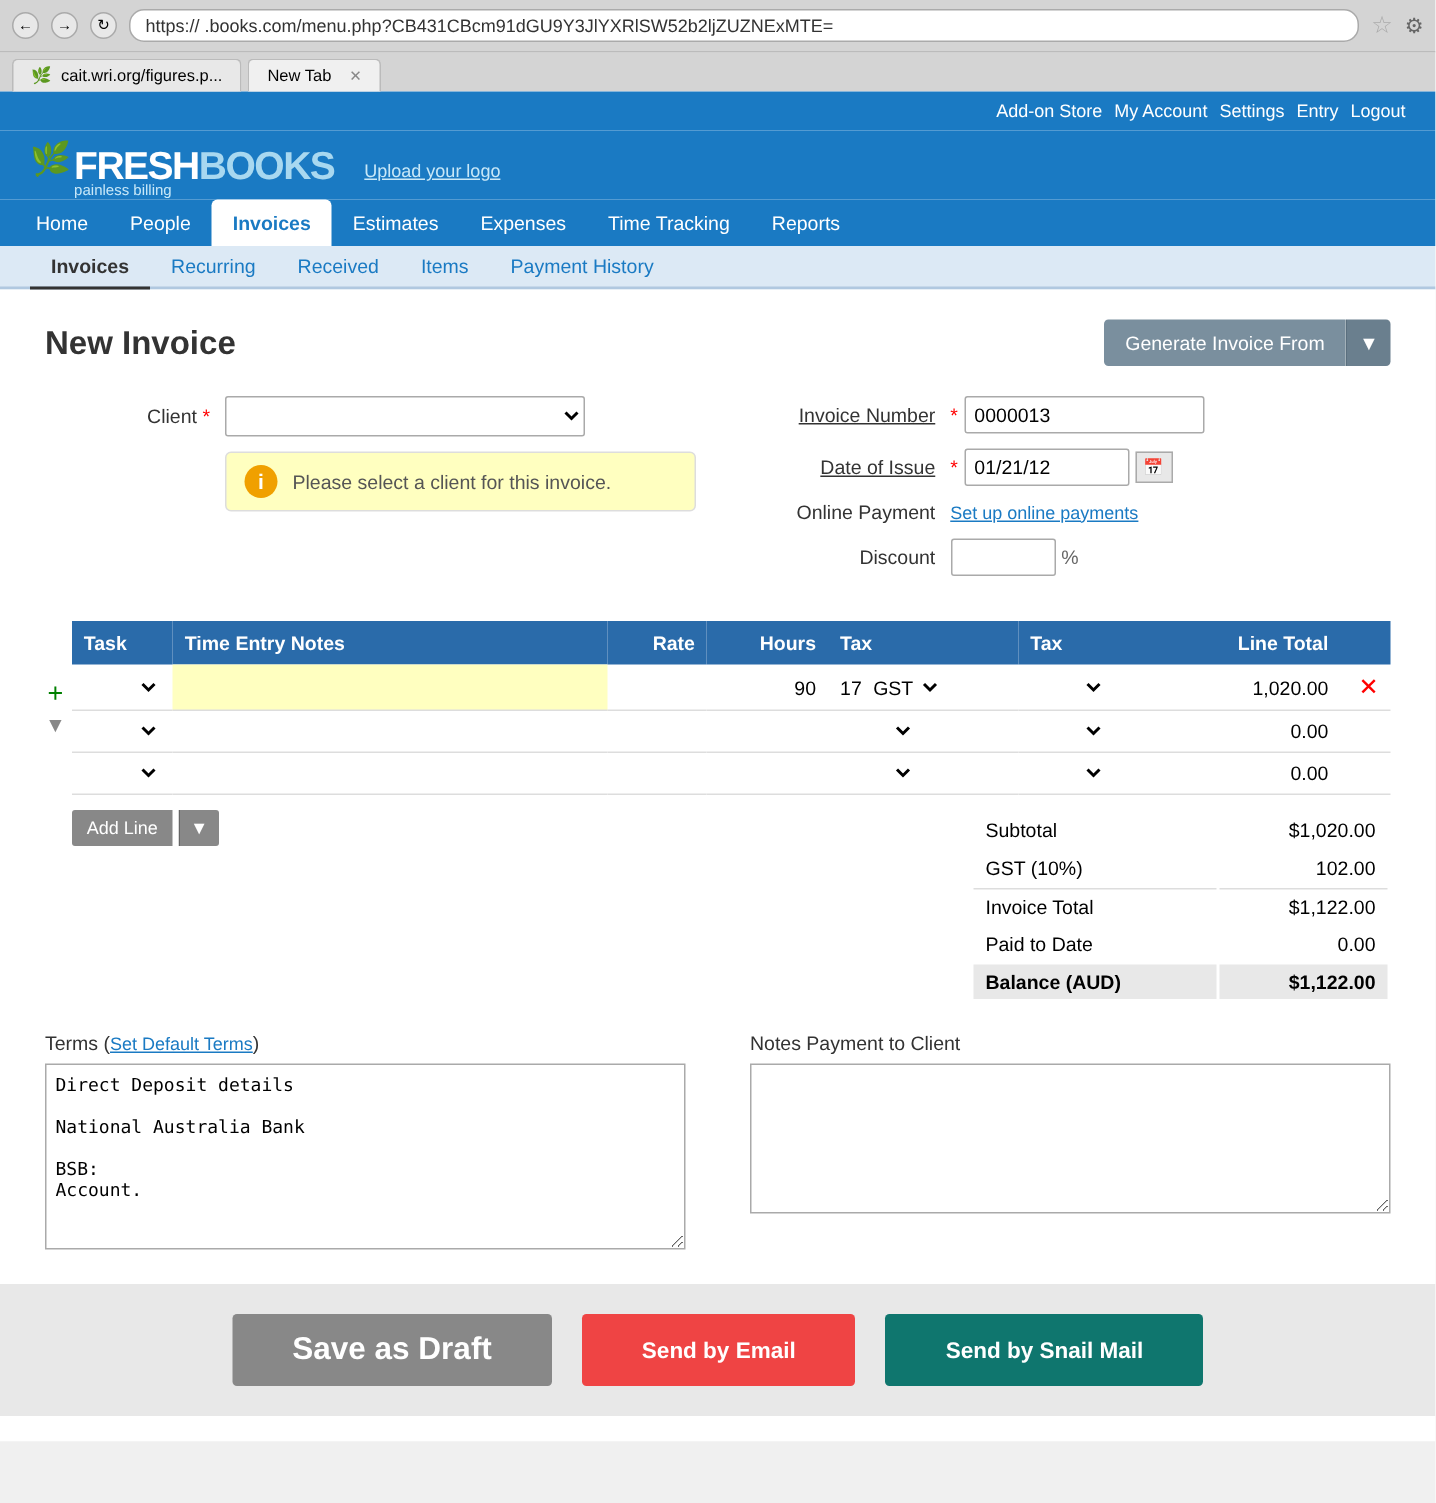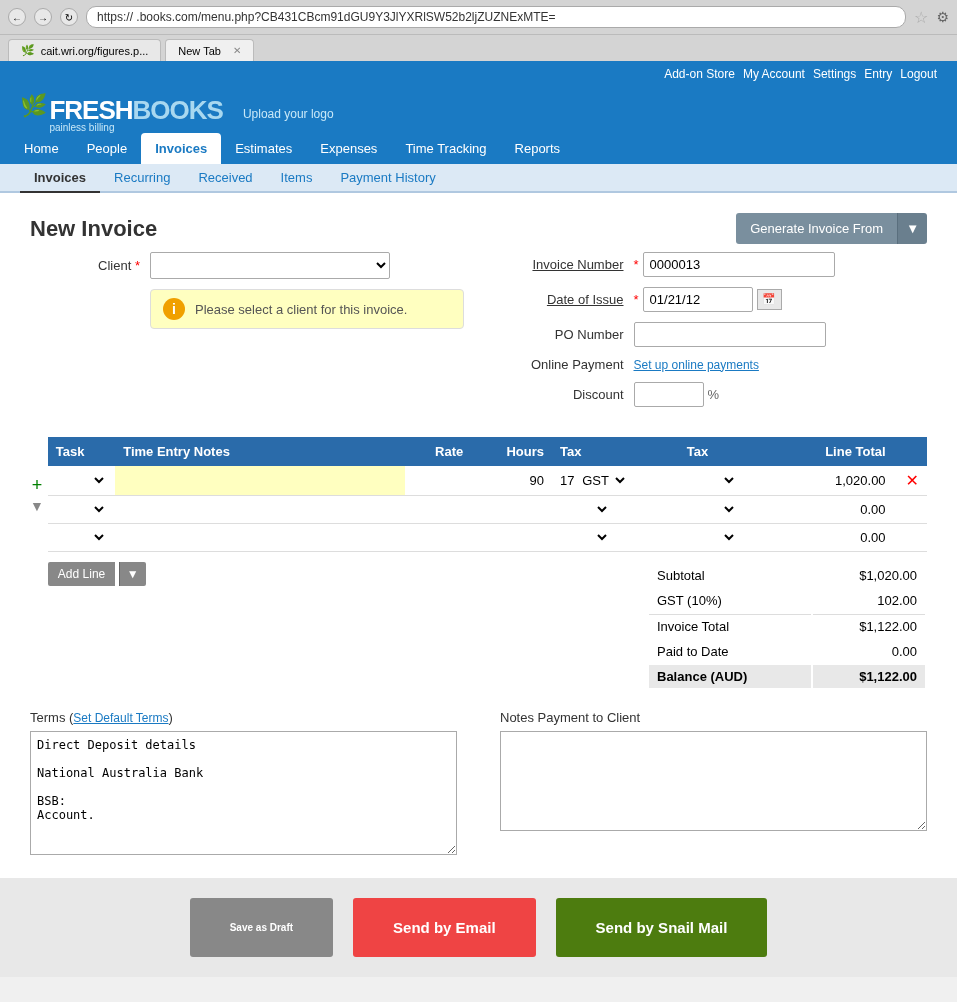--- a/index.html
+++ b/index.html
@@ -20,37 +20,37 @@
     .app-wrapper { background: white; min-height: 900px; }
 
     
     .top-nav { background: #1a7ac3; padding: 6px 20px; display: flex; justify-content: space-between; align-items: center; }
     .top-nav-links { display: flex; gap: 8px; }
     .top-nav-link { color: white; font-size: 12px; text-decoration: none; cursor: pointer; }
 
     
     .header { background: #1a7ac3; padding: 8px 20px 0; display: flex; align-items: center; gap: 20px; }
     .logo { display: flex; flex-direction: column; align-items: flex-start; }
-    .upload-logo { color: #c8e8f8; font-size: 12px; cursor: pointer; }
+    .upload-logo { color: #c8e8f8; font-size: 12px; text-decoration: underline; cursor: pointer; }
 
     
     .main-nav { background: #1a7ac3; padding: 0 10px; display: flex; }
     .main-nav-item { padding: 8px 14px; color: white; font-size: 13px; cursor: pointer; border-radius: 4px 4px 0 0; text-decoration: none; }
     .main-nav-item.active { background: white; color: #1a7ac3; font-weight: bold; }
 
     
     .sub-nav { background: #dce9f5; padding: 0 20px; display: flex; border-bottom: 2px solid #b0c8e0; }
     .sub-nav-item { padding: 6px 14px; font-size: 13px; cursor: pointer; color: #1a7ac3; text-decoration: none; }
     .sub-nav-item.active { color: #333; font-weight: bold; border-bottom: 2px solid #333; margin-bottom: -2px; }
 
     
     .content { padding: 20px 30px; background: white; }
 
     
-    .page-header { display: flex; justify-content: space-between; align-items: center; margin-bottom: 8px; }
+    .page-header { display: flex; justify-content: space-between; align-items: center; margin-bottom: 20px; }
     .page-title { font-size: 22px; font-weight: bold; color: #333; }
     .gen-invoice-btn { background: #6b7c8a; color: white; border: none; padding: 8px 16px; font-size: 13px; cursor: pointer; display: flex; align-items: center; gap: 0; border-radius: 3px; }
 
     
     .form-section { display: flex; gap: 30px; margin-bottom: 20px; }
     .form-left { flex: 1; }
     .form-right { flex: 1; }
 
     .form-row { display: flex; align-items: center; margin-bottom: 10px; }
     .form-label { width: 120px; text-align: right; padding-right: 10px; font-size: 13px; color: #333; }
@@ -58,21 +58,21 @@
 
     
     .warning-box { background: #ffffc0; border: 1px solid #ddd; border-radius: 4px; padding: 8px 12px; display: flex; align-items: center; gap: 10px; margin-left: 120px; margin-top: 4px; }
     .warning-icon { width: 22px; height: 22px; background: #f0a000; border-radius: 50%; display: flex; align-items: center; justify-content: center; color: white; font-weight: bold; font-size: 14px; flex-shrink: 0; }
     .warning-text { font-size: 13px; color: #555; }
 
     
     .right-form-row { display: flex; align-items: center; margin-bottom: 10px; }
     .right-label { width: 140px; text-align: right; padding-right: 10px; font-size: 13px; color: #333; }
     .right-label.req { text-decoration: underline; }
-    .right-input { border: 1px solid #aaa; padding: 4px 6px; font-size: 13px; border-radius: 2px; width: 192px; }
+    .right-input { border: 1px solid #aaa; padding: 4px 6px; font-size: 13px; border-radius: 2px; width: 160px; }
     .cal-btn { border: 1px solid #aaa; background: #e8e8e8; padding: 3px 5px; cursor: pointer; font-size: 11px; }
     .discount-input { width: 70px; border: 1px solid #aaa; padding: 4px 6px; font-size: 13px; border-radius: 2px; }
     .percent-label { color: #666; }
     .online-link { color: #1a7ac3; text-decoration: underline; cursor: pointer; font-size: 12px; }
 
     
     .invoice-table { width: 100%; border-collapse: collapse; margin-bottom: 10px; }
     .invoice-table th { background: #2a6baa; color: white; padding: 7px 8px; text-align: left; font-size: 13px; }
     .invoice-table th.right { text-align: right; }
     .invoice-table td { border-bottom: 1px solid #ddd; padding: 5px 8px; font-size: 13px; }
@@ -101,23 +101,23 @@
     .terms-link { color: #1a7ac3; text-decoration: underline; cursor: pointer; font-size: 12px; }
     .terms-textarea { width: 100%; height: 124px; border: 1px solid #aaa; font-size: 12px; padding: 6px; resize: vertical; }
 
     
     .notes-section { flex: 1; }
     .notes-label { font-size: 13px; margin-bottom: 6px; color: #333; }
     .notes-textarea { width: 100%; height: 100px; border: 1px solid #aaa; font-size: 12px; padding: 6px; resize: vertical; }
 
     
     .action-bar { display: flex; gap: 20px; justify-content: center; padding: 20px 0; background: #e8e8e8; margin: 20px -30px -20px; }
-    .btn-draft { background: #888; color: white; border: none; padding: 24px 40px; font-size: 10px; font-weight: bold; cursor: pointer; border-radius: 3px; }
+    .btn-draft { background: #888; color: white; border: none; padding: 12px 40px; font-size: 21px; font-weight: bold; cursor: pointer; border-radius: 3px; }
     .btn-email { background: #ef4444; color: white; border: none; padding: 12px 40px; font-size: 15px; font-weight: bold; cursor: pointer; border-radius: 3px; }
-    .btn-snail { background: #4d7c0f; color: white; border: none; padding: 12px 40px; font-size: 15px; font-weight: bold; cursor: pointer; border-radius: 3px; }
+    .btn-snail { background: #0f766e; color: white; border: none; padding: 12px 40px; font-size: 15px; font-weight: bold; cursor: pointer; border-radius: 3px; }
     .table-outer { display: flex; }
     .table-left-ctrl { display: flex; flex-direction: column; justify-content: flex-start; padding-top: 38px; padding-right: 4px; gap: 2px; }
   </style>
 </head>
 <body>
 
 <div class="browser-bar">
   <button class="browser-btn">←</button>
   <button class="browser-btn">→</button>
   <button class="browser-btn">↻</button>
@@ -216,24 +216,20 @@
           <span style="color:red;margin-right:4px;">*</span>
           <input type="text" class="right-input" value="0000013" style="">
         </div>
         <div class="right-form-row">
           <span class="right-label req">Date of Issue</span>
           <span style="color:red;margin-right:4px;">*</span>
           <input type="text" class="right-input" style="width: 110px;" value="01/21/12">
           <button class="cal-btn" style="margin-left:4px;">📅</button>
         </div>
         <div class="right-form-row">
-          <span class="right-label">PO Number</span>
-          <input type="text" class="right-input" style="">
-        </div>
-        <div class="right-form-row">
           <span class="right-label">Online Payment</span>
           <span class="online-link">Set up online payments</span>
         </div>
         <div class="right-form-row">
           <span class="right-label">Discount</span>
           <input type="text" class="discount-input" style="">
           <span class="percent-label" style="margin-left:4px;">%</span>
         </div>
       </div>
     </div>

